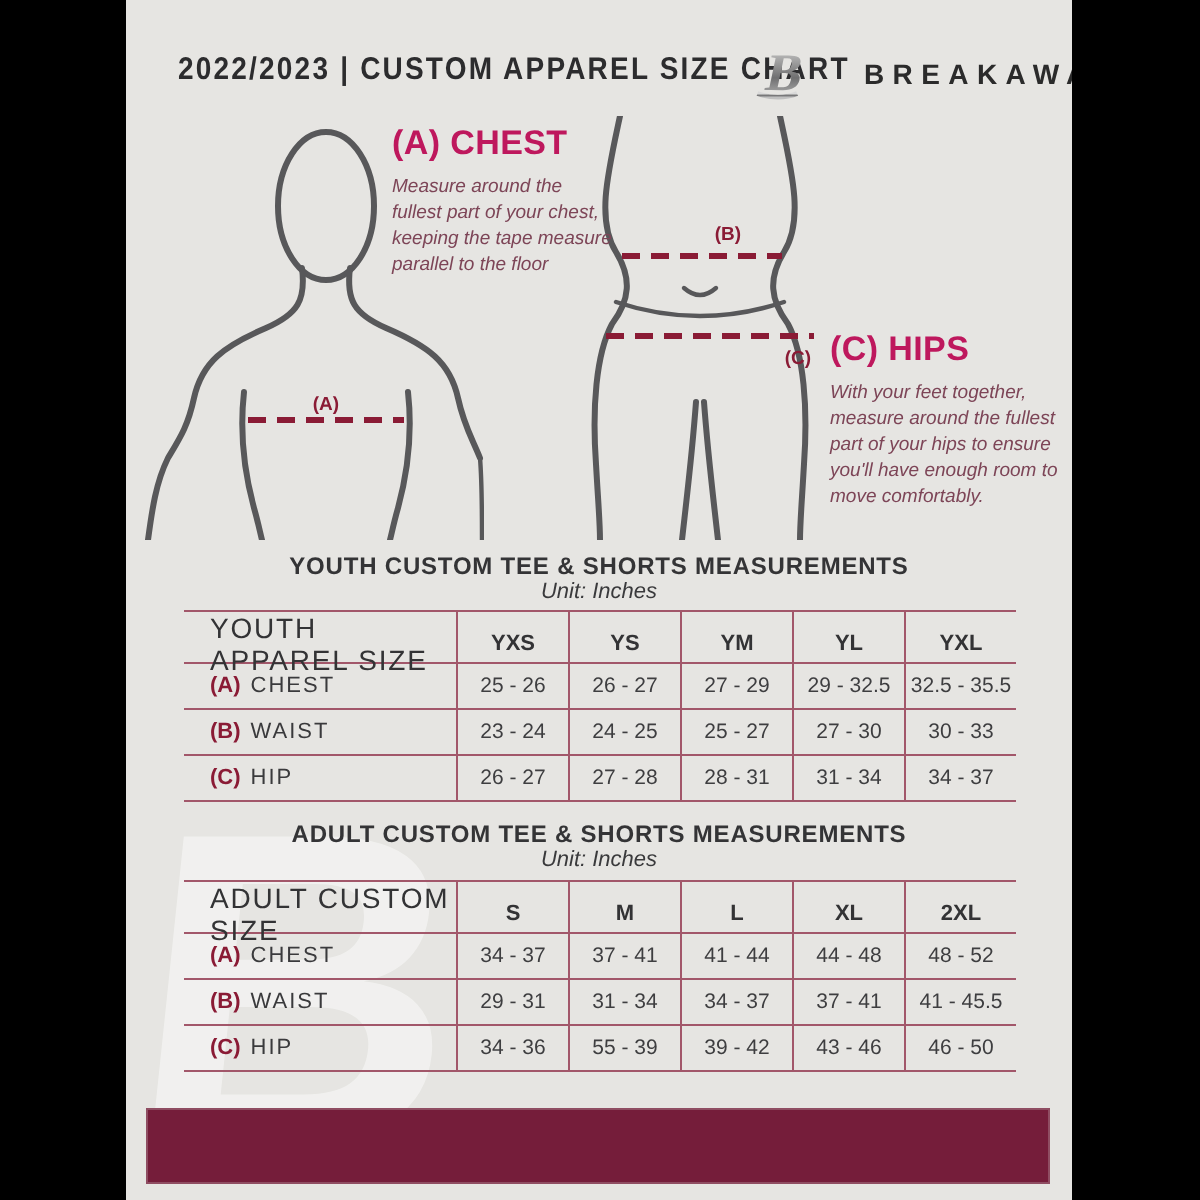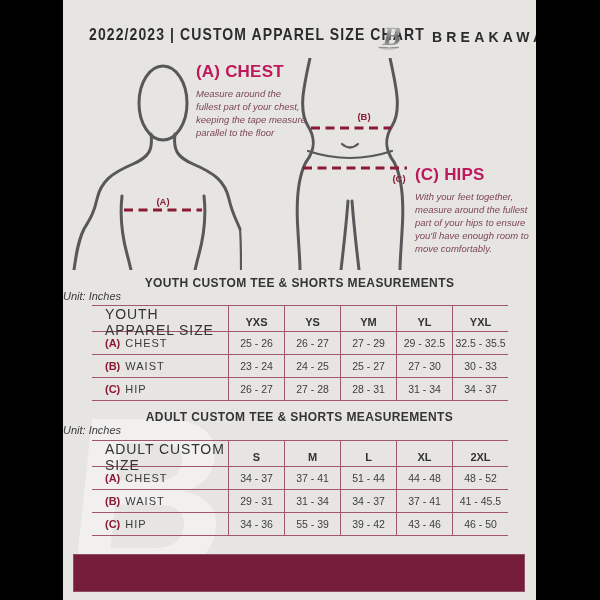--- a/index.html
+++ b/index.html
@@ -24,21 +24,21 @@
 
   .fig{position:absolute;z-index:1;}
   .fig path,.fig ellipse,.fig line{fill:none;stroke:#58585a;stroke-width:3;stroke-linecap:round;}
   .fig .thin{stroke-width:2.2;}
   .fig .dash{stroke:#8a1b35;stroke-width:3;stroke-dasharray:9 5.5;stroke-linecap:butt;}
   .fig text{fill:#8a1b35;font-size:9.5px;font-weight:bold;font-family:"Liberation Sans",sans-serif;}
 
   
   .sec-title{position:absolute;left:0;width:473px;text-align:center;font-size:12px;
     font-weight:bold;letter-spacing:.4px;color:#343436;z-index:2;}
-  .sec-unit{position:absolute;left:0;width:473px;text-align:left;font-size:11px;
+  .sec-unit{position:absolute;left:0;width:473px;text-align:center;font-size:11px;
     font-style:italic;color:#3a3a3c;z-index:2;}
 
   
   .tbl{position:absolute;left:29px;width:416px;z-index:2;}
   .trow{display:grid;grid-template-columns:136px 56px 56px 56px 56px 56px;
     border-bottom:1.5px solid #a2576a;height:22px;}
   .trow.hd{border-top:1.5px solid #a2576a;height:25px;}
   .c{display:flex;align-items:center;justify-content:center;font-size:10.5px;color:#3e3e40;}
   .c.v{border-left:1.5px solid #a2576a;}
   .c.lab{justify-content:flex-start;padding-left:13px;}
@@ -171,21 +171,21 @@
         <div class="c v">XL</div>
         <div class="c v">2XL</div>
       </div>
       <div class="trow">
         <div class="c lab">
             <span class="rk">(A)</span>
             <span class="rl">CHEST</span>
           </div>
         <div class="c v">34 - 37</div>
         <div class="c v">37 - 41</div>
-        <div class="c v">51 - 44</div>
+        <div class="c v">41 - 44</div>
         <div class="c v">44 - 48</div>
         <div class="c v">48 - 52</div>
       </div>
       <div class="trow">
         <div class="c lab">
             <span class="rk">(B)</span>
             <span class="rl">WAIST</span>
           </div>
         <div class="c v">29 - 31</div>
         <div class="c v">31 - 34</div>

